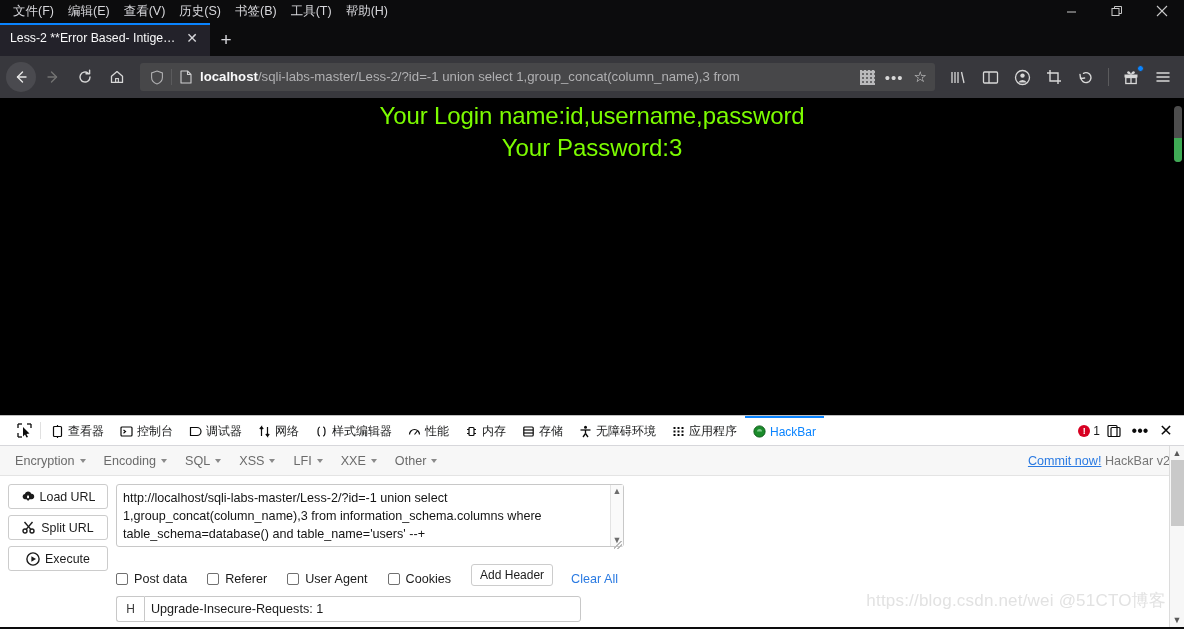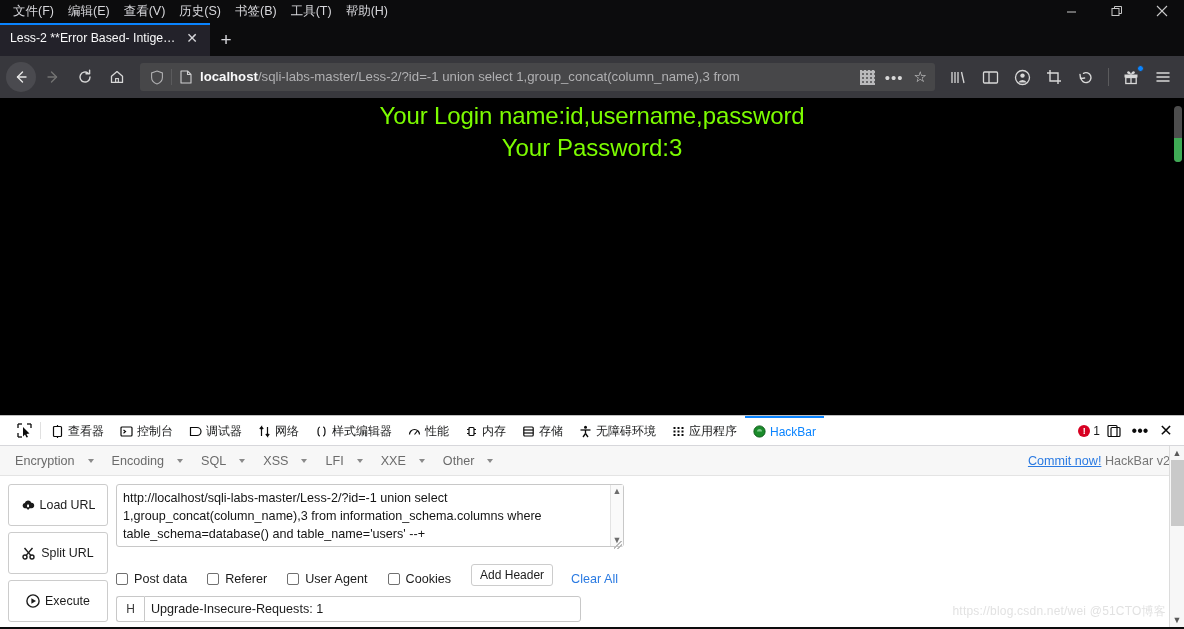--- a/index.html
+++ b/index.html
@@ -283,41 +283,41 @@
     align-items: center;
     padding: 0 6px;
     flex-shrink: 0;
   }
   .hb-menu {
     font-size: 12.6px;
     color: #6b6b6b;
     padding: 3px 9px;
     display: flex;
     align-items: center;
-    gap: 13px;
+    gap: 5px;
   }
   .caret {
     width: 0; height: 0;
     border-left: 3.5px solid transparent;
     border-right: 3.5px solid transparent;
     border-top: 4px solid #8a8a8a;
   }
   .hb-commit {
     margin-left: auto;
     font-size: 12.6px;
     padding-right: 8px;
     white-space: nowrap;
   }
   .hb-commit a { color: #2a7ae2; }
   .hb-commit span { color: #767676; }
 
   .hb-body { flex: 1; display: flex; padding: 8px 0 0 8px; overflow: hidden; position: relative; }
   .hb-left { display: flex; flex-direction: column; gap: 6px; width: 100px; flex-shrink: 0; }
   .hb-btn {
-    height: 42px;
+    height: 25px;
     border: 1px solid #cccccc;
     border-radius: 3px;
     background: #fff;
     display: flex; align-items: center; justify-content: center;
     gap: 5px;
     font-size: 12.4px;
     color: #1b1b1b;
   }
   .hb-right { flex: 1; display: flex; flex-direction: column; padding-left: 8px; }
   .hb-textarea {
@@ -397,22 +397,22 @@
   .dt-scrollbar {
     position: absolute; right: 0; top: 0; width: 15px; height: 100%;
     background: #f7f7f7; border-left: 1px solid #dcdcdc;
     display: flex; flex-direction: column; align-items: center;
   }
   .dt-sb-arrow { height: 14px; font-size:9px; color:#5a5a5a; display:flex;align-items:center; }
   .dt-sb-thumb { width: 13px; height: 66px; background: #c9c9c9; }
   .dt-sb-track { flex: 1; }
   .watermark {
     position: absolute;
-    right: 18px; bottom: 7px;
-    font-size: 12px;
+    right: 18px; bottom: 15px;
+    font-size: 17px;
     color: #e2e2e2;
     white-space: nowrap;
     letter-spacing: .2px;
   }
 </style>
 </head>
 <body>
 
 <div class="titlebar">
   <div class="menu-items">

